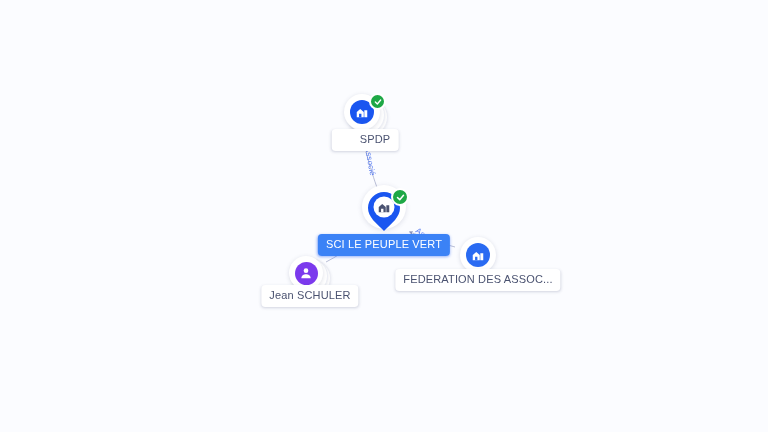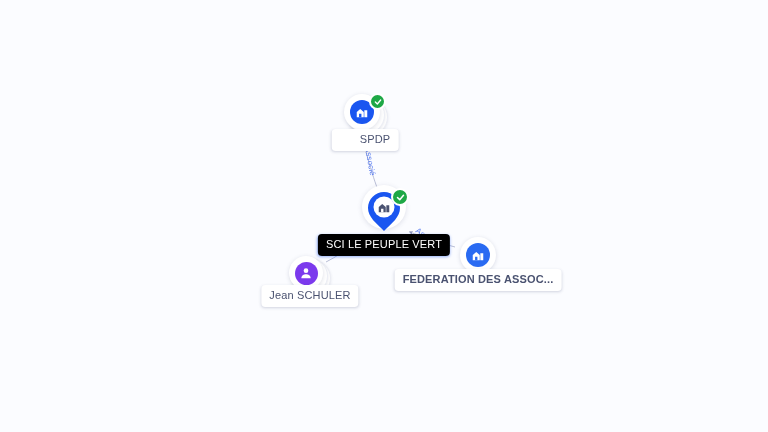--- a/index.html
+++ b/index.html
@@ -74,21 +74,21 @@
     color: #4a5270;
     font-size: 11px;
     line-height: 13px;
     letter-spacing: 0.15px;
     padding: 4px 8px 5px 8px;
     border-radius: 4px;
     white-space: nowrap;
     box-shadow: 0 1px 3px rgba(60,70,110,0.22);
   }
   .label.selected {
-    background: #000000;
+    background: #3b82f6;
     color: #ffffff;
     box-shadow: 0 1px 3px rgba(26,86,240,0.45);
   }
   .edge-label {
     position: absolute;
     color: #5b7ef0;
     font-size: 8px;
     letter-spacing: 0.2px;
     white-space: nowrap;
     transform-origin: 0 0;
@@ -169,21 +169,21 @@
         <div class="inner-circle" style="width:24px;height:24px;background:#2a6bf2;">
           <svg width="14" height="14" viewBox="0 0 24 24">
             <path d="M3 21 L3 12 L9 7 L15 12 L15 21 Z" fill="#ffffff"></path>
             <rect x="16" y="9" width="5" height="12" fill="#ffffff"></rect>
             <rect x="7" y="15" width="4" height="6" fill="#2a6bf2"></rect>
           </svg>
         </div>
       </div>
     </div>
   </div>
-  <div class="label" style="left:478px; top:269px;font-weight:bold;">FEDERATION DES ASSOC...</div>
+  <div class="label" style="left:478px; top:269px;">FEDERATION DES ASSOC...</div>
 
   <div class="node" style="left:310px; top:276px;">
     <div class="node-visual" style="width:42px;height:40px;">
       <div class="stack" style="left:6px; top:4px; width:34px; height:34px;"></div>
       <div class="stack" style="left:3px; top:2px; width:34px; height:34px;"></div>
       <div class="disc" style="left:0px; top:0px; width:34px; height:34px;">
         <div class="inner-circle" style="width:23px;height:23px;background:#7c3aed;">
           <svg width="14" height="14" viewBox="0 0 24 24">
             <circle cx="12" cy="8" r="4" fill="#ffffff"></circle>
             <path d="M4 21 C 4 16 8 14 12 14 C 16 14 20 16 20 21 Z" fill="#ffffff"></path>

